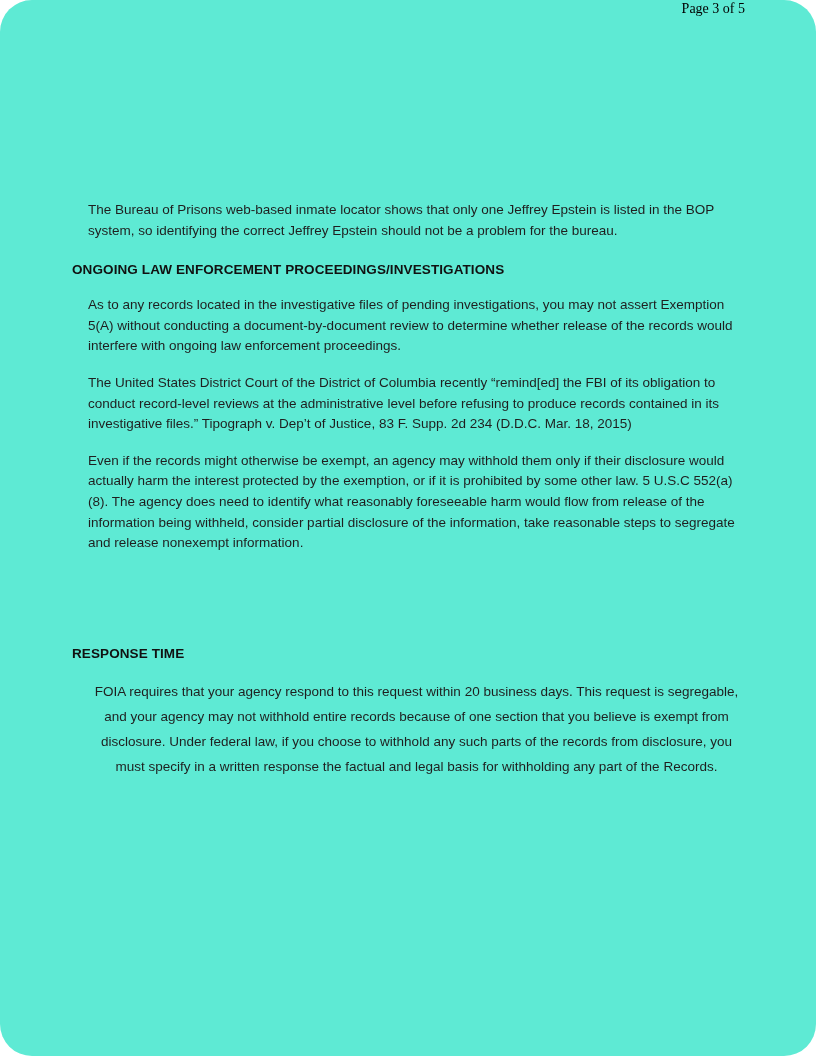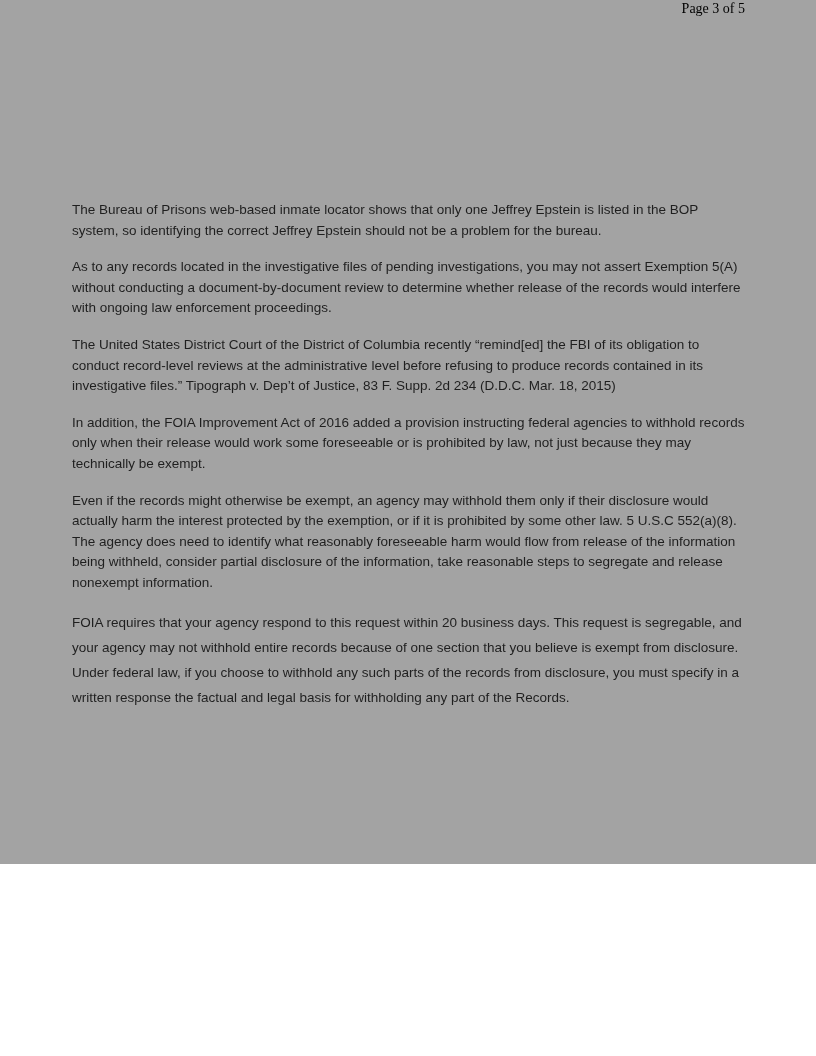--- a/index.html
+++ b/index.html
@@ -3,48 +3,50 @@
 <meta charset="utf-8">
 <style>
   html, body {
     margin: 0;
     padding: 0;
     background: #ffffff;
   }
   .page {
     position: relative;
     width: 816px;
-    height: 864px;
-    background: #a3a3a3;
+    height: 1056px;
+    background: #5eead4;
     overflow: hidden;
     font-family: "Liberation Sans", sans-serif;
     color: #1a1a1a;
+    border-radius: 32px;
   }
   .page-header {
     position: absolute;
     top: 1px;
     right: 71px;
     font-family: "Liberation Serif", serif;
     font-size: 14px;
     color: #000000;
   }
   .content {
     position: absolute;
     top: 200px;
     left: 72px;
     right: 71px;
   }
   .para {
     font-size: 13.5px;
     line-height: 20.6px;
-    margin: 0 0 16px 0;
+    margin: 0 0 16px 16px;
     color: #1f1f1f;
   }
   .para.loose {
     line-height: 25.2px;
+    text-align: center;
   }
   .section-heading {
     font-size: 13.5px;
     font-weight: bold;
     letter-spacing: 0.1px;
     margin: 21px 0 18px 0;
     color: #111111;
   }
   .section-heading.big-gap {
     margin-top: 92px;
@@ -55,26 +57,27 @@
 
 <div class="page">
 
   <div class="page-header">Page 3 of 5</div>
 
   <div class="content">
 
     <p class="para">The Bureau of Prisons web-based inmate locator shows that only one Jeffrey Epstein is listed in the BOP system, so identifying the correct Jeffrey Epstein should not be a problem for the bureau.</p>
 
 
+    <h2 class="section-heading">ONGOING LAW ENFORCEMENT PROCEEDINGS/INVESTIGATIONS</h2>
 
     <p class="para">As to any records located in the investigative files of pending investigations, you may not assert Exemption 5(A) without conducting a document-by-document review to determine whether release of the records would interfere with ongoing law enforcement proceedings.</p>
 
     <p class="para">The United States District Court of the District of Columbia recently “remind[ed] the FBI of its obligation to conduct record-level reviews at the administrative level before refusing to produce records contained in its investigative files.” Tipograph v. Dep’t of Justice, 83 F. Supp. 2d 234 (D.D.C. Mar. 18, 2015)</p>
 
-    <p class="para">In addition, the FOIA Improvement Act of 2016 added a provision instructing federal agencies to withhold records only when their release would work some foreseeable or is prohibited by law, not just because they may technically be exempt.</p>
 
     <p class="para">Even if the records might otherwise be exempt, an agency may withhold them only if their disclosure would actually harm the interest protected by the exemption, or if it is prohibited by some other law. 5 U.S.C 552(a)(8). The agency does need to identify what reasonably foreseeable harm would flow from release of the information being withheld, consider partial disclosure of the information, take reasonable steps to segregate and release nonexempt information.</p>
 
+    <h2 class="section-heading big-gap">RESPONSE TIME</h2>
 
     <p class="para loose">FOIA requires that your agency respond to this request within 20 business days. This request is segregable, and your agency may not withhold entire records because of one section that you believe is exempt from disclosure. Under federal law, if you choose to withhold any such parts of the records from disclosure, you must specify in a written response the factual and legal basis for withholding any part of the Records.</p>
 
   </div>
 </div>
 
 </body></html>

